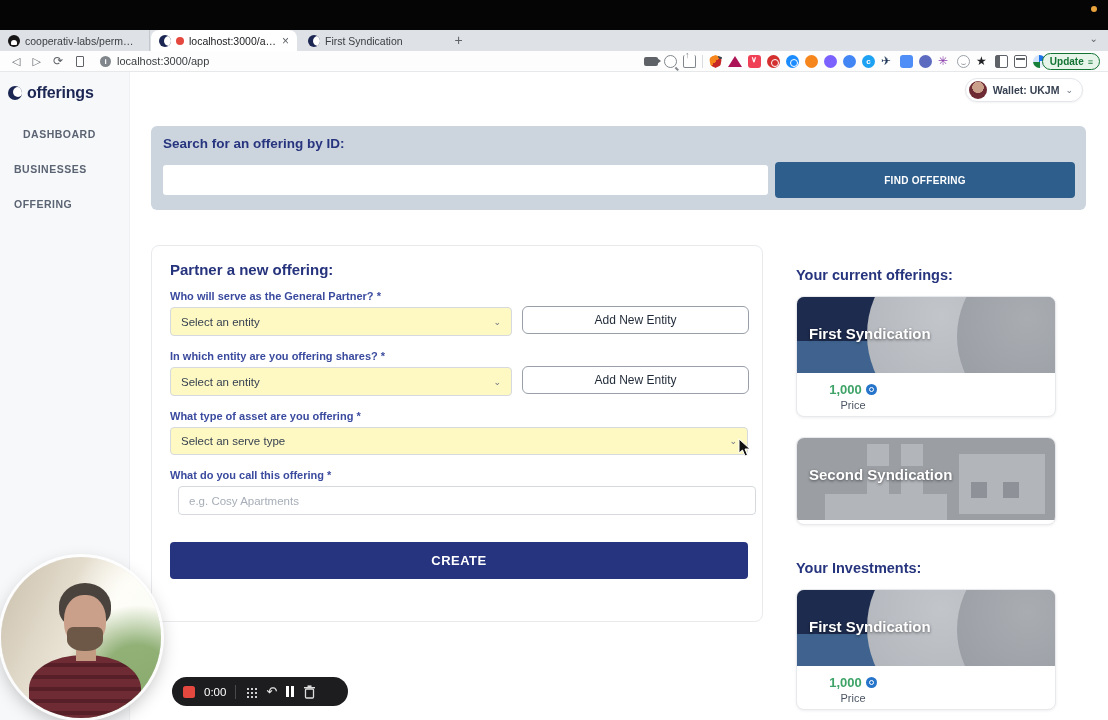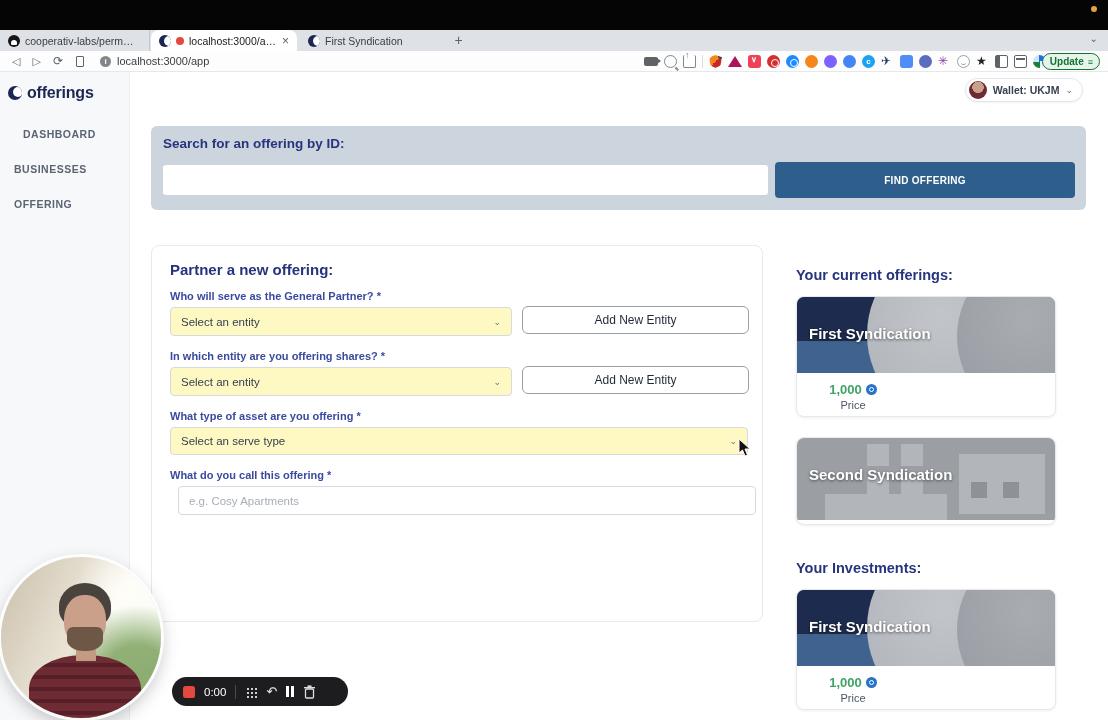--- a/index.html
+++ b/index.html
@@ -273,20 +273,21 @@
 
     <div class="f-label" style="top:164px;">What type of asset are you offering *</div>
     <div class="select" style="top:181px;width:578px;height:28px;">
       <span>Select an serve type</span>
       <span class="chev">⌄</span>
     </div>
 
     <div class="f-label" style="top:223px;">What do you call this offering *</div>
     <input class="text-input" style="top: 240px;" placeholder="e.g. Cosy Apartments">
 
+    <button class="create-btn">CREATE</button>
   </div>
 
   <div class="col-title" style="top:267px;">Your current offerings:</div>
 
   <div class="off-card" style="top:296px;height:121px;">
     <div class="banner banner-a">
       <div class="ba-navy"></div>
       <div class="ba-steel"></div>
       <div class="ba-c1"></div>
       <div class="ba-c2"></div>

